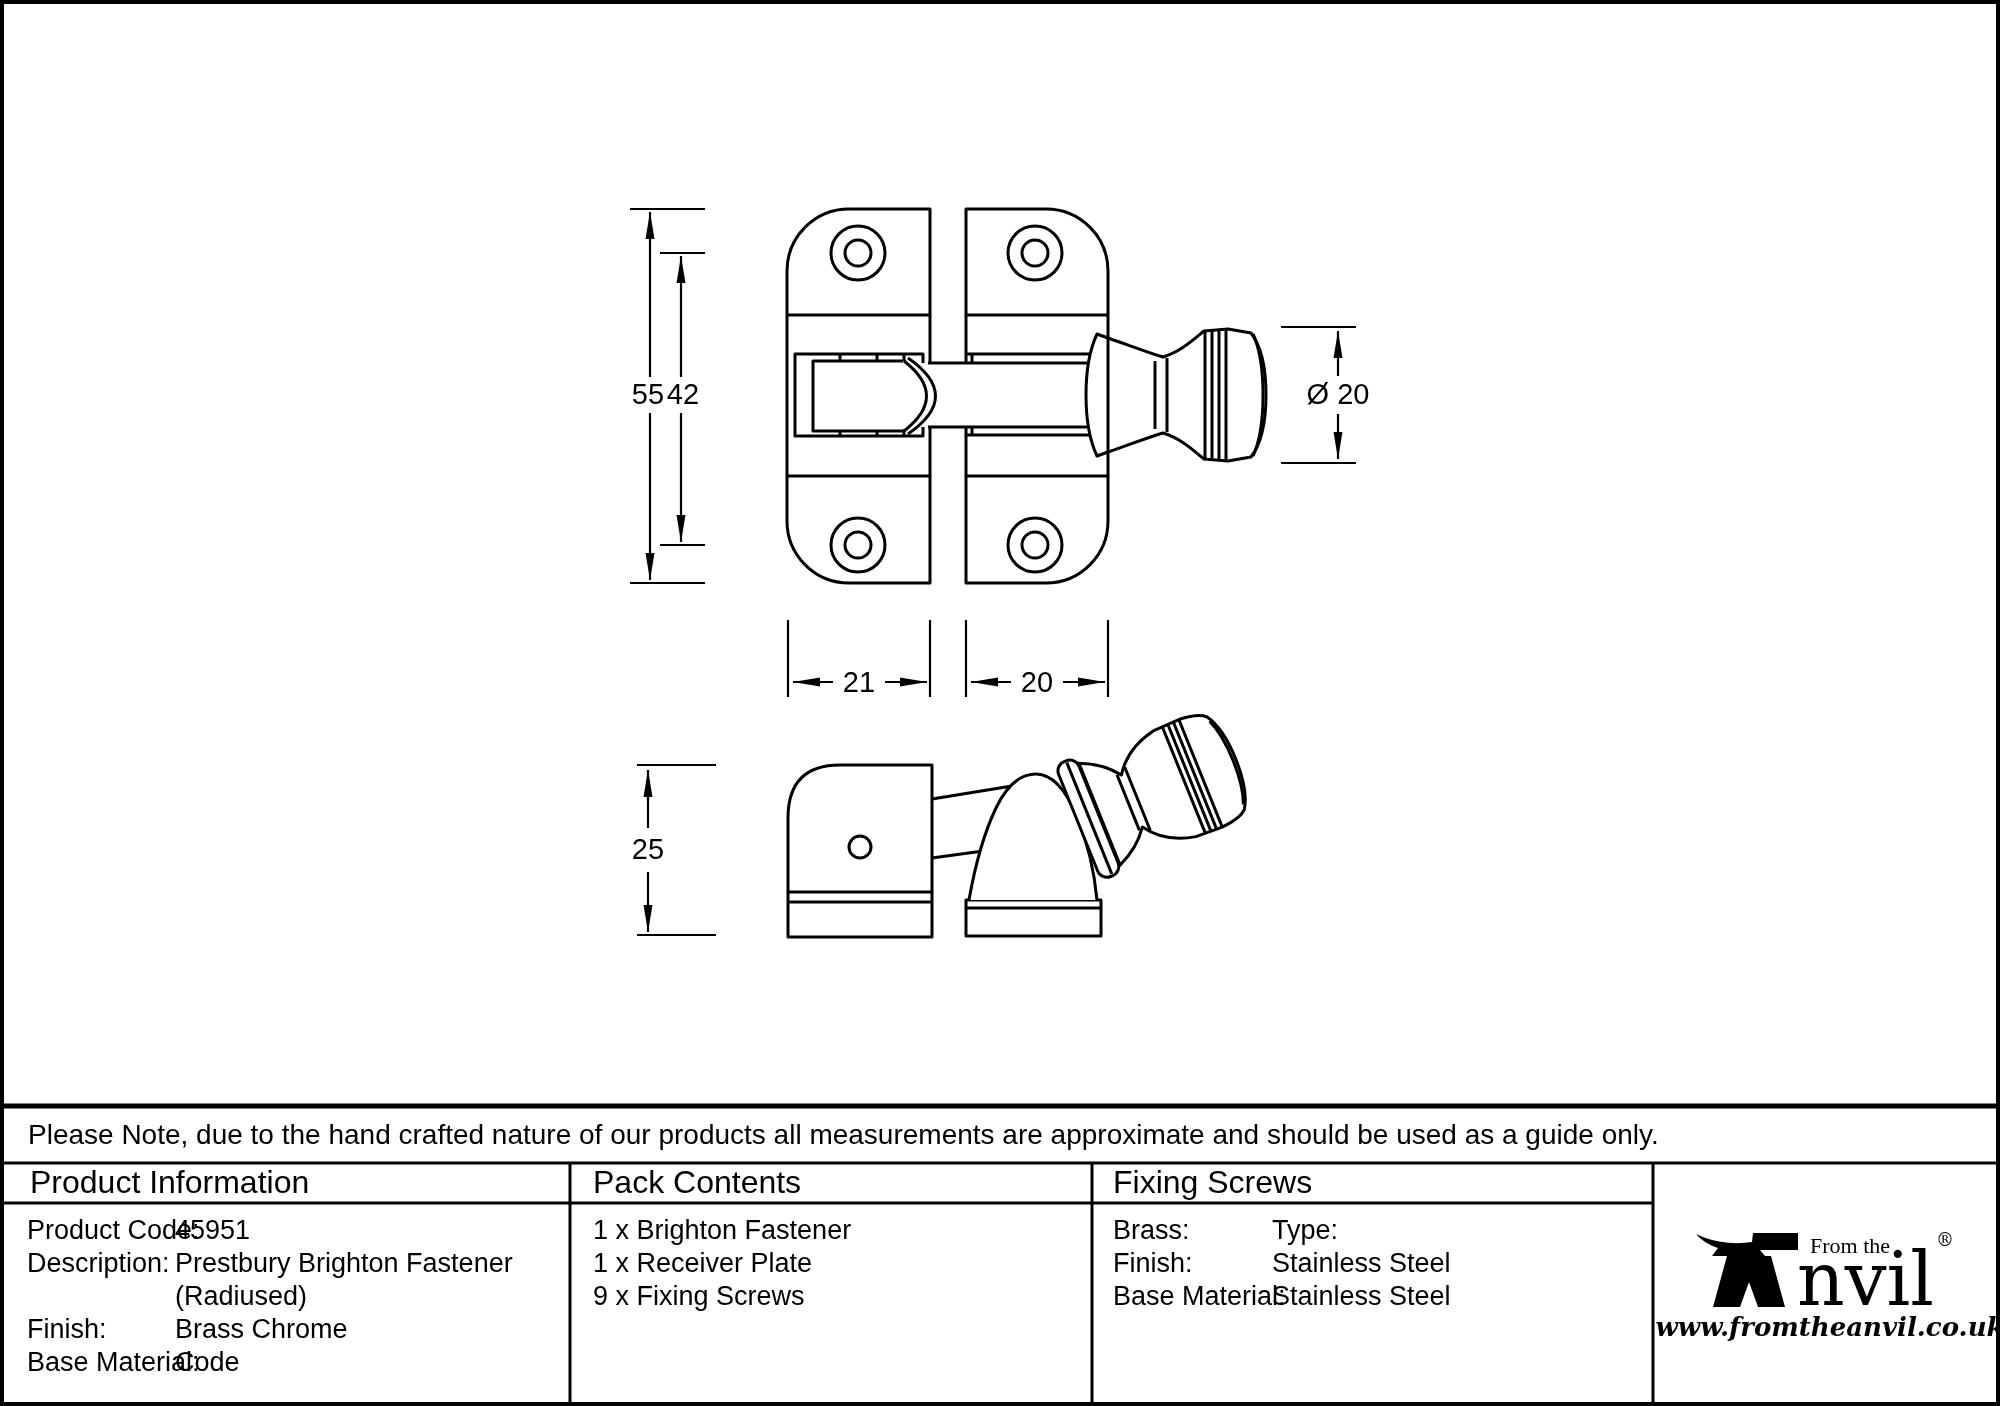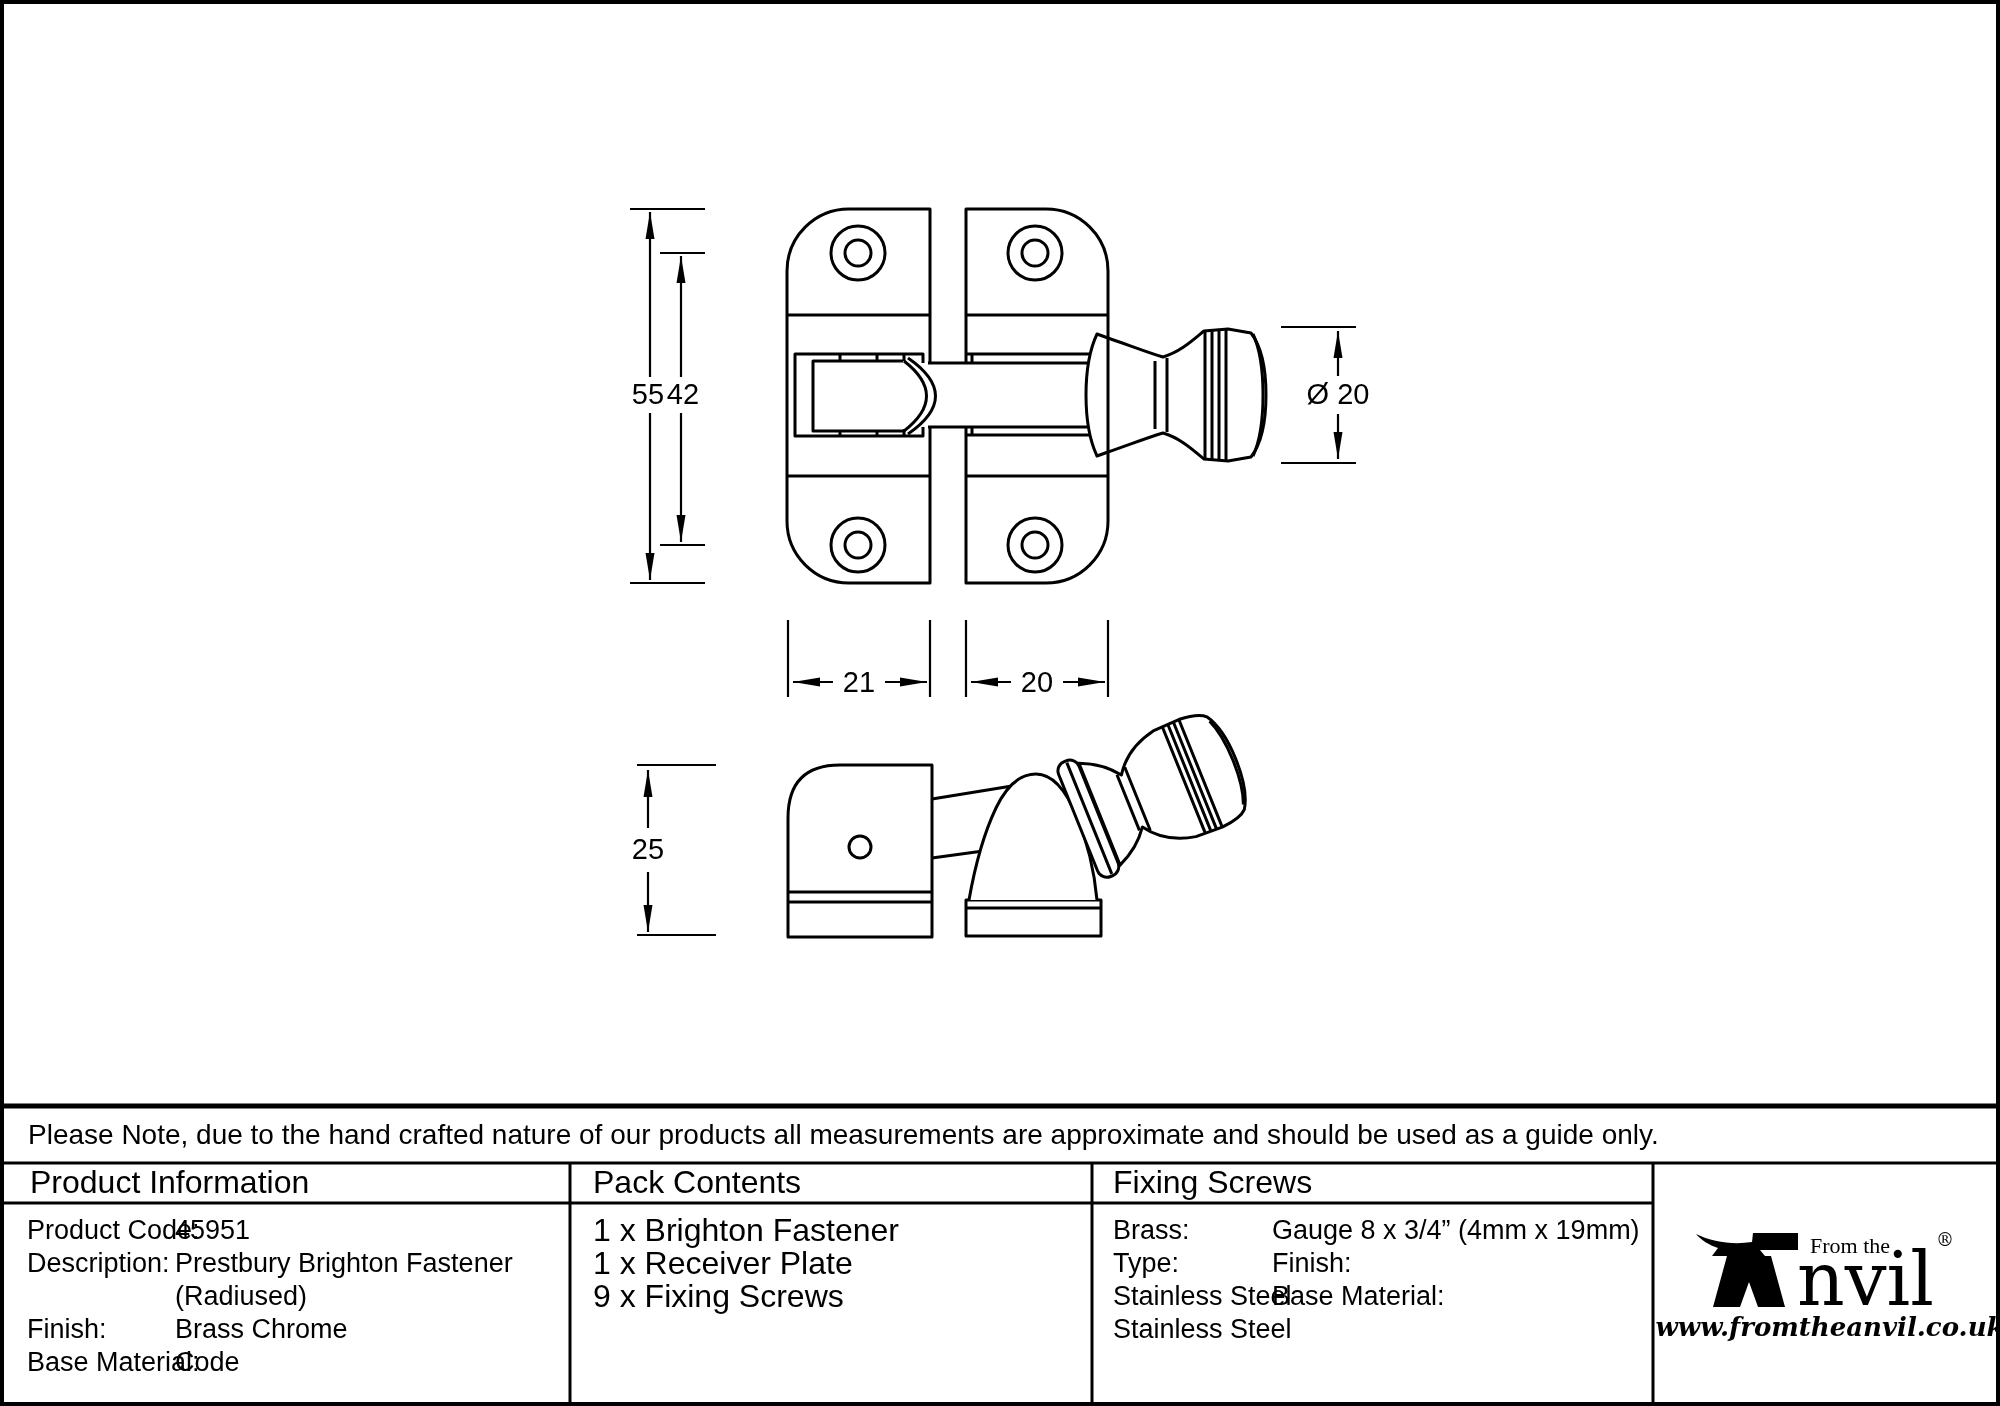--- a/index.html
+++ b/index.html
@@ -10,21 +10,21 @@
   .abs{position:absolute}
   #sheet-svg{position:absolute;left:0;top:0}
   .note-text{left:28px;top:1110px;width:1930px;height:34px;line-height:50px;font-size:28px;white-space:nowrap}
   .col-header{top:1164px;height:36px;line-height:36px;font-size:32px;white-space:nowrap}
   #hdr-product{left:30px}
   #hdr-pack{left:593px}
   #hdr-screws{left:1113px}
   .kv-grid{top:1214px;display:grid;font-size:27px;line-height:33px;white-space:nowrap}
   #product-body{left:27px;grid-template-columns:148px auto}
   #screws-body{left:1113px;grid-template-columns:159px auto}
-  #pack-body{left:593px;top:1214px;font-size:32px;line-height:33px;white-space:nowrap}
+  #pack-body{left:593px;top:1214px;font-size:27px;line-height:33px;white-space:nowrap}
 </style>
 </head>
 <body>
 
 <svg id="sheet-svg" width="2000" height="1406" viewBox="0 0 2000 1406">
   <defs>
     <marker id="arr" markerUnits="userSpaceOnUse" markerWidth="28" markerHeight="12" refX="27" refY="6" orient="auto">
       <path d="M0,1.5 L27,6 L0,10.5 Z" fill="#000" stroke="none"></path>
     </marker>
   </defs>
@@ -165,19 +165,18 @@
 </div>
 
 <div class="abs" id="pack-body">
   <div>1 x Brighton Fastener</div>
   <div>1 x Receiver Plate</div>
   <div>9 x Fixing Screws</div>
 </div>
 
 <div class="abs kv-grid" id="screws-body">
   <span>Brass:</span>
-  <span>Gauge 8 x 3/4” (4mm x 19mm)</span>
   <span>Type:</span>
   <span>Finish:</span>
   <span>Stainless Steel</span>
   <span>Base Material:</span>
   <span>Stainless Steel</span>
 </div>
 
 </body></html>

